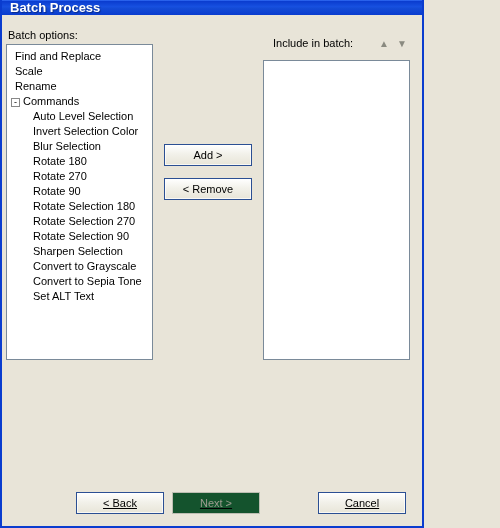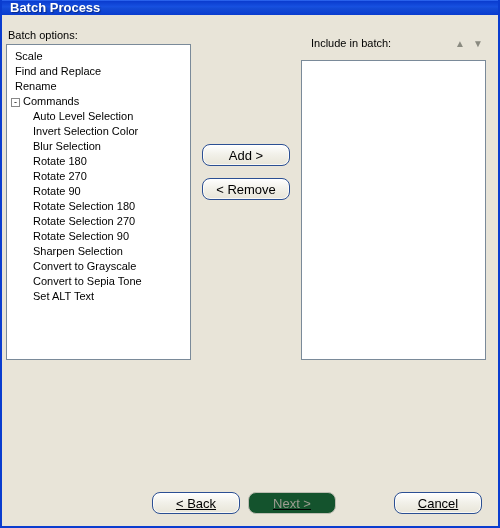--- a/index.html
+++ b/index.html
@@ -8,21 +8,21 @@
     width: 500px;
     height: 528px;
     font-family: "Tahoma", "Segoe UI", Arial, sans-serif;
     font-size: 11px;
     color: #000;
     background: #e8e4d8;
     overflow: hidden;
   }
   .window {
     box-sizing: border-box;
-    width: 500px;
+    width: 424px;
     height: 528px;
     border: 2px solid #0a3ccf;
     border-top-width: 0;
     background: #e8e4d8;
     display: flex;
     flex-direction: column;
   }
   .titlebar {
     height: 28px;
     background: linear-gradient(to bottom,
@@ -135,24 +135,24 @@
     margin-top: 115px;
     display: flex;
     flex-direction: column;
     gap: 12px;
     align-items: center;
   }
   .std-button {
     width: 88px;
     height: 22px;
     border: 1px solid #2b4f93;
-    border-radius: 8px;
+    border-radius: 0;
     background: linear-gradient(to bottom, #ffffff 0%, #f2f1ea 45%, #e8e5d8 100%);
     font-family: inherit;
-    font-size: 13px;
+    font-size: 11px;
     color: #000;
     cursor: pointer;
     box-shadow: inset 0 0 0 1px rgba(255,255,255,0.7);
     padding: 0;
   }
   .std-button.disabled {
     color: #9c9c90;
     border-color: #bdbdb2;
     background: #14532d;
     cursor: default;
@@ -182,22 +182,22 @@
   </div>
 
   <div class="body">
 
     <div class="main-row">
 
       <div class="column left">
         <div class="col-label">Batch options:</div>
         <div class="listbox">
           <ul class="tree-root" id="tree-root">
+              <li>Find and Replace</li>
               <li>Scale</li>
-              <li>Find and Replace</li>
               <li>Rename</li>
               <li style="padding-left: 0px;"><span class="tree-exp">-</span><span>Commands</span><ul class="tree-children">
                   <li>Auto Level Selection</li>
                   <li>Invert Selection Color</li>
                   <li>Blur Selection</li>
                   <li>Rotate 180</li>
                   <li>Rotate 270</li>
                   <li>Rotate 90</li>
                   <li>Rotate Selection 180</li>
                   <li>Rotate Selection 270</li>

